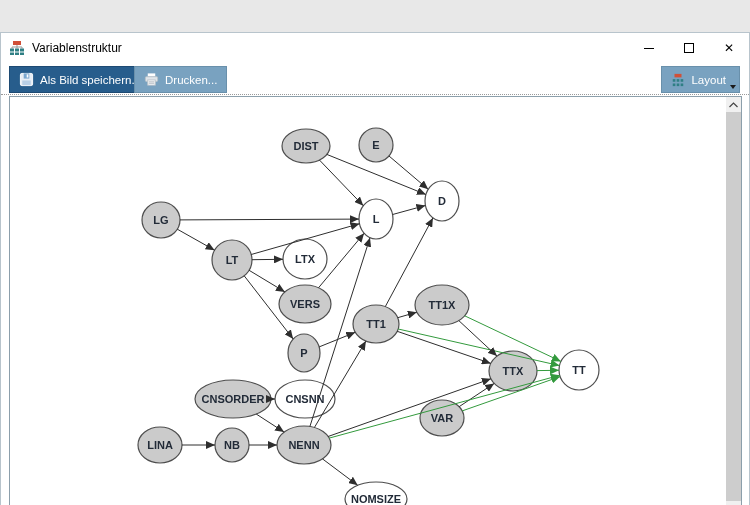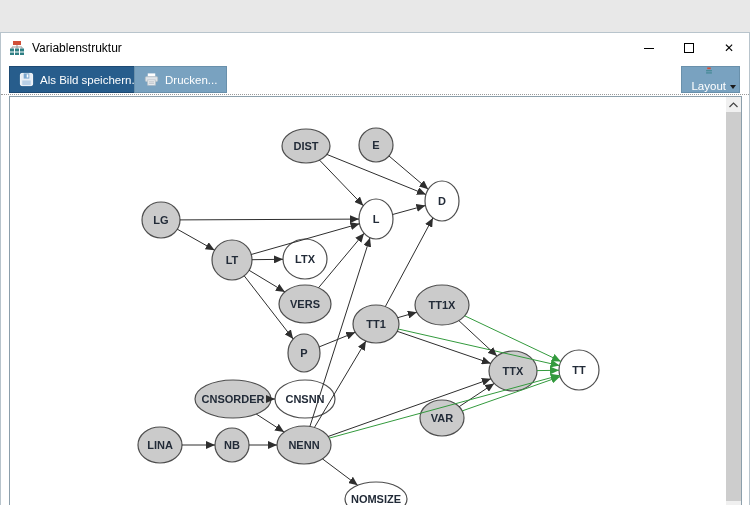--- a/index.html
+++ b/index.html
@@ -12,21 +12,21 @@
   .win-controls{position:absolute;right:0;top:0;height:30px;display:flex;}
   .win-btn{width:40px;height:30px;display:flex;align-items:center;justify-content:center;cursor:default;}
   .min-glyph{width:10px;height:1px;background:#000;}
   .max-glyph{width:10px;height:10px;border:1px solid #000;}
   .close-glyph{font-size:12px;color:#000;line-height:1;}
   
   .toolbar{position:absolute;left:0;top:30px;width:100%;height:32px;background:#ffffff;border-bottom:1px dotted #9a9a9a;}
   .tb-btn{position:absolute;top:3px;height:27px;display:inline-flex;align-items:center;gap:6px;padding:0 9px;color:#fff;font-size:11.5px;cursor:default;}
   .btn-save{left:8px;background:#275d8c;border:1px solid #1d4a73;}
   .btn-print{left:133px;background:#79a2c0;border:1px solid #6990ab;}
-  .btn-layout{right:9px;background:#79a2c0;border:1px solid #6990ab;padding-right:13px;flex-direction:column;}
+  .btn-layout{right:9px;background:#79a2c0;border:1px solid #6990ab;padding-right:13px;}
   .dd-arrow{position:absolute;right:3px;bottom:3px;width:0;height:0;border-left:3px solid transparent;border-right:3px solid transparent;border-top:4px solid #1a1a1a;}
   
   .canvas{position:absolute;left:8px;top:63px;width:733px;height:431px;background:#ffffff;border:1px solid #8c9fab;font-weight:bold;}
   .graph-svg{position:absolute;left:0;top:0;}
   
   .vscroll{position:absolute;right:0;top:0;width:15px;height:429px;background:#f0f0f0;}
   .scroll-btn{position:absolute;left:0;width:15px;height:15px;display:flex;align-items:center;justify-content:center;background:#f0f0f0;}
   .scroll-btn.up{top:0;}
   .scroll-btn.down{bottom:0;}
   .scroll-thumb{position:absolute;left:0;top:15px;width:15px;height:389px;background:#cdcdcd;}

